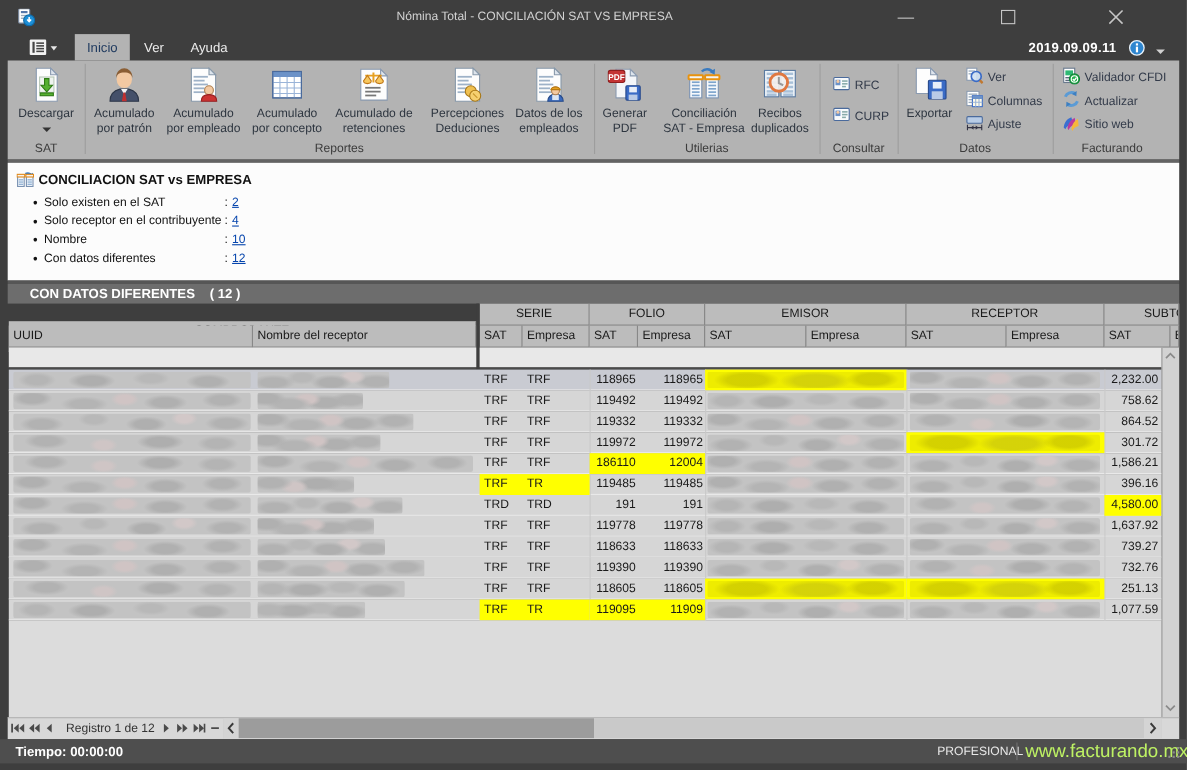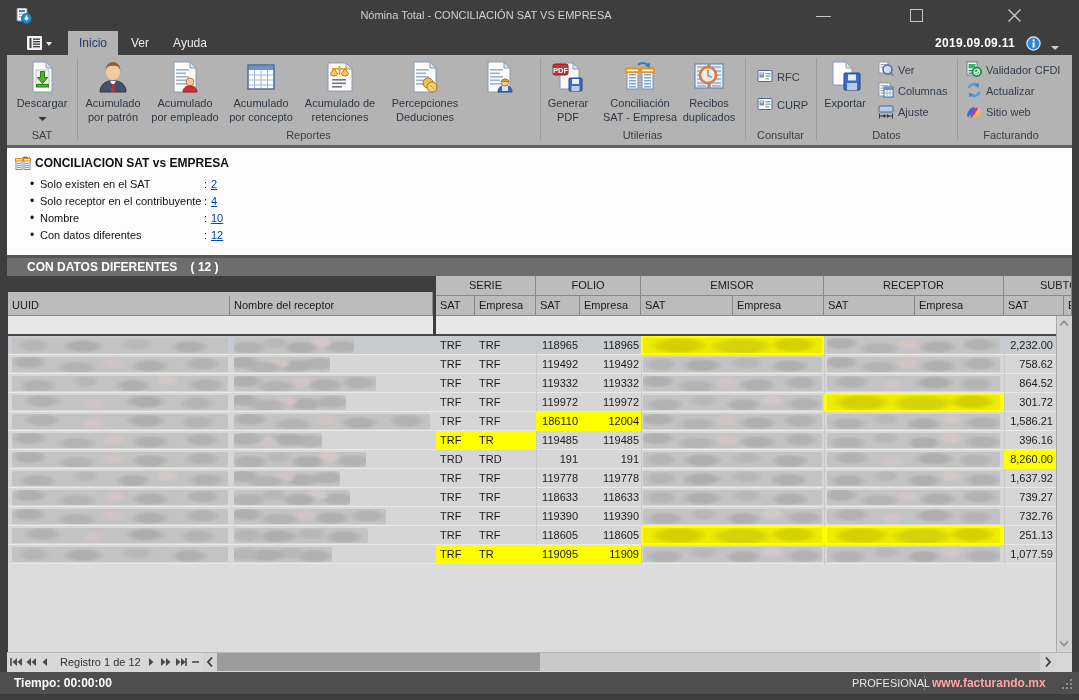--- a/index.html
+++ b/index.html
@@ -143,20 +143,21 @@
         <rect x="7" y="8" width="13" height="1.6" fill="#9eb2c8"></rect>
         <rect x="7" y="11.5" width="10" height="1.6" fill="#9eb2c8"></rect>
         <rect x="7" y="15" width="13" height="1.6" fill="#9eb2c8"></rect>
         <rect x="7" y="18.5" width="10" height="1.6" fill="#9eb2c8"></rect>
         <rect x="7" y="22" width="13" height="1.6" fill="#9eb2c8"></rect>
         <path d="M15 31 c0-4 3-6.5 7-6.5 s7 2.5 7 6.5 z" fill="#3a6bc0" stroke="#274a88"></path>
         <rect x="19" y="25" width="6" height="5" fill="#dce6f4"></rect>
         <circle cx="22" cy="21.5" r="3.6" fill="#f3c9a2" stroke="#b08050"></circle>
         <path d="M17.8 20.5 a4.3 3 0 0 1 8.4 0 z" fill="#e8a020" stroke="#b87a10"></path>
       </svg></div>
+<div class="lbl" style="left:444px;top:96px;width:110px">Datos de los<br>empleados</div>
 <div class="abs" style="left:552px;top:61px;width:32px;height:32px"><svg width="32" height="32" viewBox="0 0 32 32" style="">
         <path d="M8 2 h13 l6 6 v20 h-19 z" fill="#f4f6f9" stroke="#8a9ab0"></path>
         <path d="M21 2 l6 6 h-6 z" fill="#dde4ec" stroke="#8a9ab0"></path>
         <rect x="1" y="3" width="15" height="11" rx="2" fill="#c43434" stroke="#8e1e1e"></rect>
         <text x="8.5" y="11.5" font-size="7.5" font-weight="bold" fill="#fff" text-anchor="middle" font-family="Liberation Sans">PDF</text>
         <rect x="17" y="17" width="13" height="13" rx="1" fill="#3a6bc6" stroke="#25478a"></rect>
         <rect x="20" y="18" width="7" height="5" fill="#e8eef8"></rect>
         <rect x="19.5" y="25" width="8" height="5" fill="#b9cae6"></rect>
       </svg></div>
 <div class="lbl" style="left:513px;top:96px;width:110px">Generar<br>PDF</div>
@@ -420,21 +421,21 @@
       <div style="position:absolute;left:996px;top:0;width:1px;height:19px;background:#c9c9c9"></div>
       <div class="cell" style="left:996px;width:52px;background:#ffff00"></div>
       <div class="rb p1" style="left:4px;top:2px;width:216px"></div>
       <div class="rb p2" style="left:226px;top:2px;width:132px"></div>
       <div class="cell" style="left:428px;width:39px;padding-left:4px;">TRD</div>
       <div class="cell" style="left:467px;width:61px;padding-left:4px;">TRD</div>
       <div class="cell num" style="left:528px;width:44px;padding-right:2px;">191</div>
       <div class="cell num" style="left:572px;width:61px;padding-right:2px;">191</div>
       <div class="rb p3" style="left:635px;top:2px;width:179px"></div>
       <div class="rb p4" style="left:819px;top:2px;width:173px"></div>
-      <div class="cell num" style="left:996px;width:52px;padding-right:3px;">8,260.00</div>
+      <div class="cell num" style="left:996px;width:52px;padding-right:3px;">4,580.00</div>
     </div>
 <div class="abs" style="left:8px;top:469px;width:1048px;height:19px;background:#d6d6d6;border-bottom:1px solid #e9e9e9">
       <div style="position:absolute;left:528px;top:0;width:1px;height:19px;background:#c9c9c9"></div>
       <div style="position:absolute;left:633px;top:0;width:1px;height:19px;background:#c9c9c9"></div>
       <div style="position:absolute;left:816px;top:0;width:1px;height:19px;background:#c9c9c9"></div>
       <div style="position:absolute;left:996px;top:0;width:1px;height:19px;background:#c9c9c9"></div>
       <div class="rb p2" style="left:4px;top:2px;width:216px"></div>
       <div class="rb p1" style="left:226px;top:2px;width:106px"></div>
       <div class="cell" style="left:428px;width:39px;padding-left:4px;">TRF</div>
       <div class="cell" style="left:467px;width:61px;padding-left:4px;">TRF</div>
@@ -550,21 +551,21 @@
         <path d="M9 4.5 l-4 4.5 4 4.5" fill="none" stroke="#3a3a3a" stroke-width="1.8"></path>
       </svg></div>
 <div class="abs" style="left:217px;top:653px;width:323px;height:18px;background:#9c9c9c"></div>
 <div class="abs" style="left:1040px;top:653px;width:16px;height:18px;background:#d4d4d4"><svg width="16" height="18" viewBox="0 0 16 18" style="">
         <path d="M6 4.5 l4 4.5 -4 4.5" fill="none" stroke="#3a3a3a" stroke-width="1.8"></path>
       </svg></div>
 <div class="abs" style="left:0;top:672px;width:1079px;height:22px;background:#4e4e4e"></div>
 <div class="abs" style="left:14px;top:672px;height:22px;line-height:22px;color:#fff;font-weight:bold;font-size:12px">Tiempo: 00:00:00</div>
 <div class="abs" style="left:852px;top:672px;height:29px;line-height:22px;color:#e8e8e8;font-size:11px">PROFESIONAL</div>
 <div class="abs" style="left:924px;top:675px;width:1px;height:16px;background:#707070"></div>
-<div class="abs" style="left:932px;top:672px;height:22px;line-height:22px;color:#fca5a5;font-weight:bold;font-size:12px">www.facturando.mx</div>
+<div class="abs" style="left:932px;top:672px;height:22px;line-height:22px;color:#bef264;font-weight:normal;font-size:17px">www.facturando.mx</div>
 <div class="abs" style="left:1062px;top:679px;width:12px;height:12px"><svg width="12" height="12" viewBox="0 0 12 12" style="">
         <rect x="8" y="8" width="2" height="2" fill="#8a8a8a"></rect>
         <rect x="8" y="4" width="2" height="2" fill="#8a8a8a"></rect>
         <rect x="4" y="8" width="2" height="2" fill="#8a8a8a"></rect>
         <rect x="8" y="0" width="2" height="2" fill="#8a8a8a"></rect>
         <rect x="0" y="8" width="2" height="2" fill="#8a8a8a"></rect>
         <rect x="4" y="4" width="2" height="2" fill="#8a8a8a"></rect>
       </svg></div>
   </div>
 </body></html>

